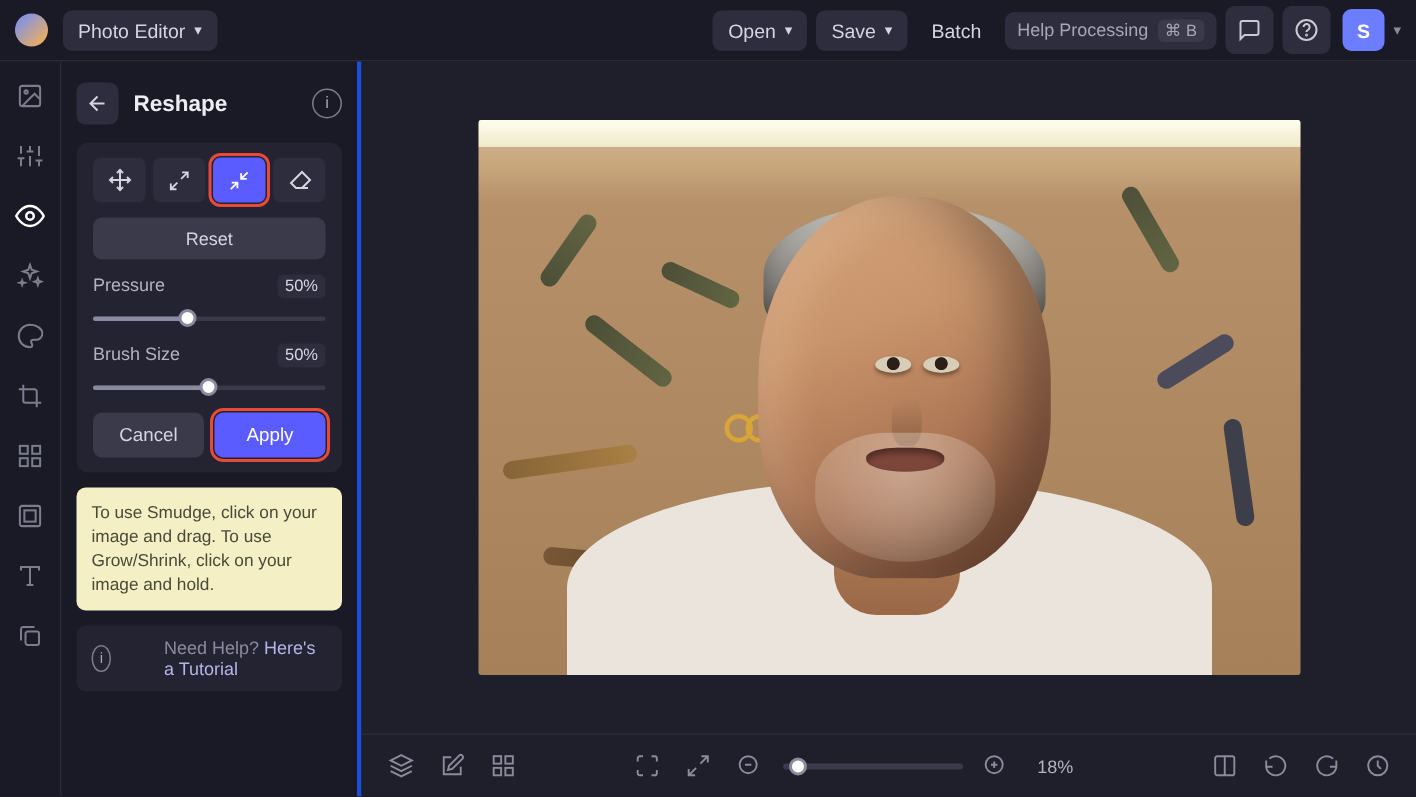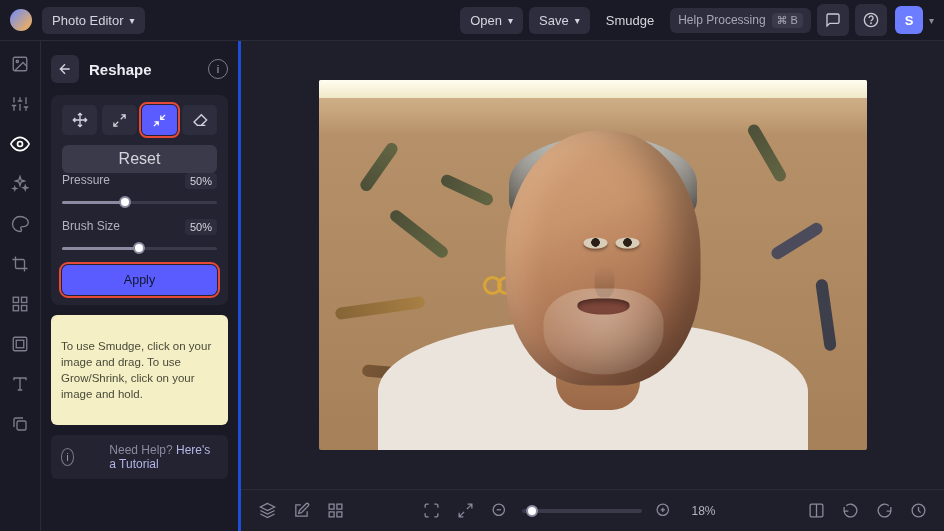--- a/index.html
+++ b/index.html
@@ -24,33 +24,33 @@
 .sidepanel { width:200px; background:#1a1a26; border-right:3px solid #1d4ed8; padding:12px 10px; display:flex; flex-direction:column; gap:10px; }
 .panel-head { display:flex; align-items:center; gap:10px; padding:2px 0; }
 .back { width:28px; height:28px; display:flex; align-items:center; justify-content:center; background:#2d2d3d; border-radius:6px; cursor:pointer; }
 .panel-title { font-size:15px; color:#ececf3; font-weight:600; flex:1; }
 .info { width:20px; height:20px; border:1.5px solid #7c7d8c; border-radius:50%; display:flex; align-items:center; justify-content:center; font-size:11px; color:#a6a7b4; cursor:pointer; }
 
 .tool-card { background:#232331; border-radius:8px; padding:10px 11px; }
 .toolrow { display:flex; gap:5px; margin-bottom:10px; }
 .toolbtn { flex:1; height:30px; background:#2d2d3d; border-radius:5px; display:flex; align-items:center; justify-content:center; cursor:pointer; color:#d4d5de; }
 .toolbtn.selected { background:#5b5cff; color:#fff; outline:2px solid #e84a3a; outline-offset:1px; }
-.reset { width:100%; height:28px; background:#3a3a4a; border:none; border-radius:6px; color:#d4d5de; font-size:16px; cursor:pointer; margin-bottom:0; }
+.reset { width:100%; height:28px; background:#3a3a4a; border:none; border-radius:6px; color:#d4d5de; font-size:12px; cursor:pointer; margin-bottom:10px; }
 .slider-group { margin-bottom:10px; }
 .slider-label { display:flex; justify-content:space-between; font-size:12px; color:#b2b3c1; margin-bottom:6px; }
 .valbox { background:#2d2d3d; border-radius:4px; padding:2px 5px; font-size:11px; color:#d4d5de; }
 .slider { position:relative; height:14px; }
 .track { position:absolute; top:6px; left:0; right:0; height:3px; background:#3a3a4a; border-radius:2px; }
 .fill { position:absolute; top:6px; left:0; height:3px; background:#8a8ba0; border-radius:2px; }
 .thumb { position:absolute; top:1px; width:12px; height:12px; background:#fff; border-radius:50%; border:2px solid #8a8ba0; margin-left:-7px; }
 .btnrow { display:flex; gap:7px; margin-top:2px; }
 .cancel { flex:1; height:30px; background:#3a3a4a; border:none; border-radius:6px; color:#d4d5de; font-size:12.5px; cursor:pointer; }
-.apply { flex:1; height:30px; background:#5b5cff; border:none; border-radius:6px; color:#0f172a; font-size:12.5px; cursor:pointer; font-weight:500; outline:2px solid #e84a3a; outline-offset:1px; }
-
-.hint { background:#f4efc4; color:#4a4a3a; border-radius:6px; padding:23px 10px; font-size:11.5px; line-height:1.4; }
+.apply { flex:1; height:30px; background:#5b5cff; border:none; border-radius:6px; color:#ffffff; font-size:12.5px; cursor:pointer; font-weight:500; outline:2px solid #e84a3a; outline-offset:1px; }
+
+.hint { background:#f4efc4; color:#4a4a3a; border-radius:6px; padding:9px 10px; font-size:11.5px; line-height:1.4; }
 .helpbox { background:#232331; border-radius:6px; padding:8px 10px; display:flex; align-items:center; gap:7px; font-size:12px; }
 .helplink { color:#8a8ba0;margin-left:28px; }
 .helplink a { color:#b4b5e8; }
 
 .canvas-wrap { flex:1; position:relative; background:#1f1f2c; display:flex; flex-direction:column; }
 .canvas { flex:1; display:flex; align-items:center; justify-content:center; padding:20px; }
 .photo { width:548px; height:370px; background:linear-gradient(180deg,#d4b896 0%,#c9a77d 8%,#b59069 15%,#a58058 100%); position:relative; overflow:hidden; border-radius:2px; }
 .photo::before { content:''; position:absolute; top:0; left:0; right:0; height:18px; background:linear-gradient(180deg,#fffef0,#f0e8c8); }
 .face { position:absolute; left:52%; top:48%; transform:translate(-50%,-50%); width:195px; height:255px; border-radius:48% 48% 42% 42%; background:linear-gradient(160deg,#d4a47c 0%,#c8946b 35%,#a87050 70%,#8d5a3f 100%); box-shadow:inset -24px -14px 40px rgba(0,0,0,0.35), inset 18px 6px 26px rgba(255,220,180,0.22); }
 .hair { position:absolute; left:52%; top:15%; transform:translateX(-50%); width:188px; height:95px; border-radius:50% 50% 32% 32%; background:linear-gradient(180deg,#c9c9c4 0%,#8c8882 50%,#595551 100%); box-shadow:inset 0 -8px 18px rgba(0,0,0,0.3); }
@@ -87,21 +87,21 @@
   <div class="spacer"></div>
   <div class="hbtn">
     <span>Open</span>
     <span class="chev">▾</span>
   </div>
   <div class="hbtn">
     <span>Save</span>
     <span class="chev">▾</span>
   </div>
   <div class="hbtn plain">
-      <span>Smudge</span>
+      <span>Batch</span>
     </div>
   <div class="badge">
     <span>Help Processing</span>
     <span class="shortcut">⌘ B</span>
   </div>
   <div class="iconbtn">
     <svg width="16" height="16" viewBox="0 0 24 24" fill="none" stroke="#c9cad3" stroke-width="2">
         <path d="M21 15a2 2 0 0 1-2 2H7l-4 4V5a2 2 0 0 1 2-2h14a2 2 0 0 1 2 2z"></path>
       </svg>
   </div>
@@ -233,20 +233,21 @@
             <span class="valbox">50%</span>
           </div>
         <div class="slider">
             <div class="track"></div>
             <div class="fill" style="width:50%"></div>
             <div class="thumb" style="left:50%"></div>
           </div>
       </div>
 
       <div class="btnrow">
+        <button class="cancel"><span>Cancel</span></button>
         <button class="apply"><span>Apply</span></button>
       </div>
     </div>
 
     <div class="hint">To use Smudge, click on your image and drag. To use Grow/Shrink, click on your image and hold.</div>
 
     <div class="helpbox">
       <div class="info" style="width:18px;height:18px;font-size:10px">i</div>
       <div class="helplink"><span>Need Help? </span><a>Here's a Tutorial</a></div>
     </div>

